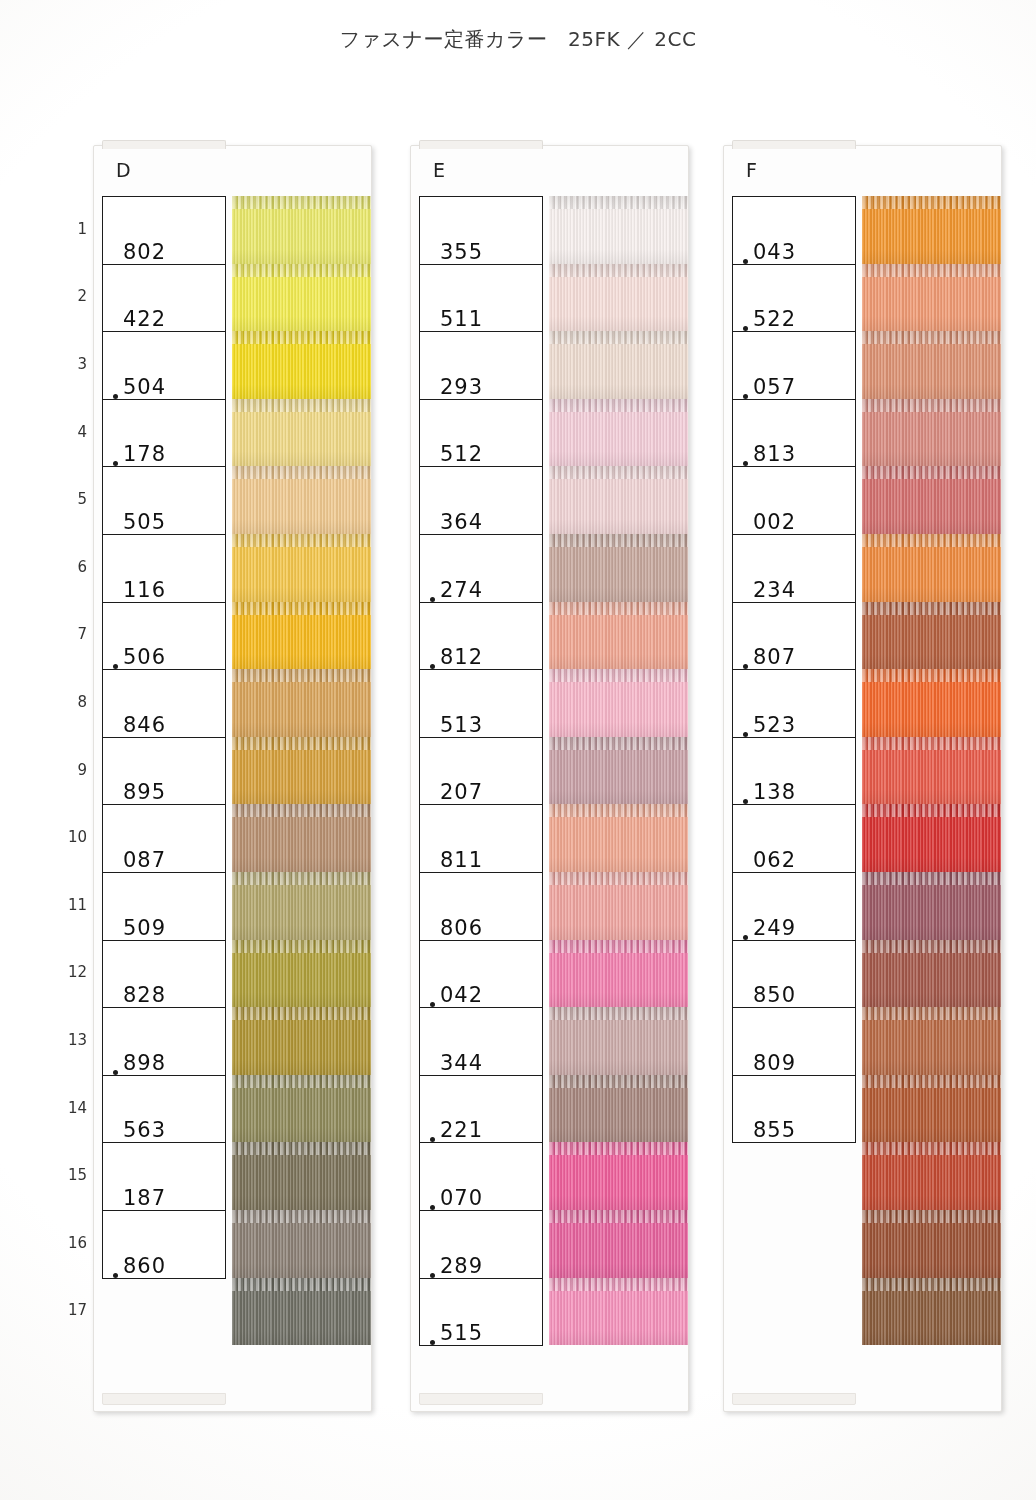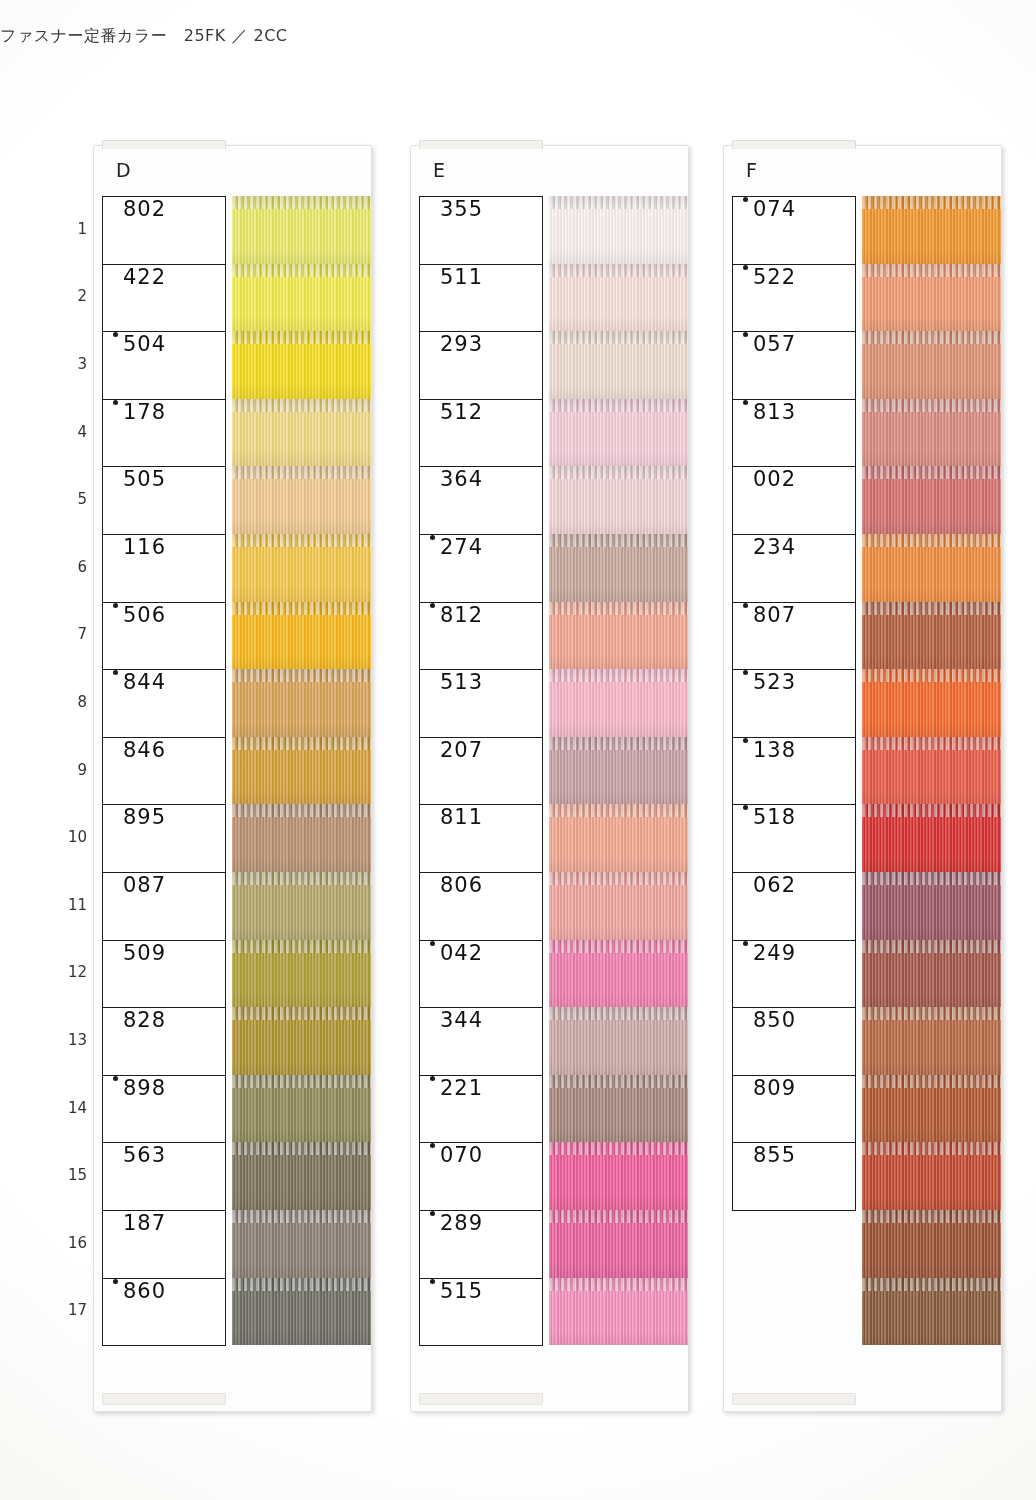--- a/index.html
+++ b/index.html
@@ -19,21 +19,22 @@
     position: absolute;
     inset: 0;
     background:
       radial-gradient(ellipse 120% 90% at 50% 45%, #ffffff 55%, #f6f5f3 80%, #eceae7 100%);
   }
   .page-title {
     position: absolute;
     top: 26px;
     left: 0;
     width: 100%;
-    font-size: 16px;
+    text-align: center;
+    font-size: 20px;
     color: #3a3a3a;
     letter-spacing: 0.5px;
     font-family: "DejaVu Sans", sans-serif;
   }
 
   
   .card {
     position: absolute;
     top: 145px;
     width: 277px;
@@ -74,21 +75,21 @@
     border-left: 1px solid #1c1c1c;
     border-right: 1px solid #1c1c1c;
     background: #ffffff;
     z-index: 3;
   }
   .code-cell {
     height: 67.6px;
     box-sizing: border-box;
     border-bottom: 1px solid #1c1c1c;
     display: flex;
-    align-items: flex-start;
+    align-items: flex-end;
     padding-left: 10px;
     background: #ffffff;
     position: relative;
   }
   .dot {
     width: 5px;
     height: 5px;
     border-radius: 50%;
     background: #1c1c1c;
     margin-right: 5px;
@@ -329,24 +330,20 @@
       </div>
       <div class="code-cell">
         <span class="dot hidden"></span>
         <span class="code-text">116</span>
       </div>
       <div class="code-cell">
         <span class="dot"></span>
         <span class="code-text">506</span>
       </div>
       <div class="code-cell">
-        <span class="dot"></span>
-        <span class="code-text">844</span>
-      </div>
-      <div class="code-cell">
         <span class="dot hidden"></span>
         <span class="code-text">846</span>
       </div>
       <div class="code-cell">
         <span class="dot hidden"></span>
         <span class="code-text">895</span>
       </div>
       <div class="code-cell">
         <span class="dot hidden"></span>
         <span class="code-text">087</span>
@@ -632,21 +629,21 @@
       </div>
       <div class="swatch" style="background: rgb(138, 92, 60);">
         <div class="tex"></div>
         <div class="coil"></div>
         <div class="shade"></div>
       </div>
     </div>
   <div class="code-table">
       <div class="code-cell">
         <span class="dot"></span>
-        <span class="code-text">074</span>
+        <span class="code-text">043</span>
       </div>
       <div class="code-cell">
         <span class="dot"></span>
         <span class="code-text">522</span>
       </div>
       <div class="code-cell">
         <span class="dot"></span>
         <span class="code-text">057</span>
       </div>
       <div class="code-cell">
@@ -665,24 +662,20 @@
         <span class="dot"></span>
         <span class="code-text">807</span>
       </div>
       <div class="code-cell">
         <span class="dot"></span>
         <span class="code-text">523</span>
       </div>
       <div class="code-cell">
         <span class="dot"></span>
         <span class="code-text">138</span>
-      </div>
-      <div class="code-cell">
-        <span class="dot"></span>
-        <span class="code-text">518</span>
       </div>
       <div class="code-cell">
         <span class="dot hidden"></span>
         <span class="code-text">062</span>
       </div>
       <div class="code-cell">
         <span class="dot"></span>
         <span class="code-text">249</span>
       </div>
       <div class="code-cell">

